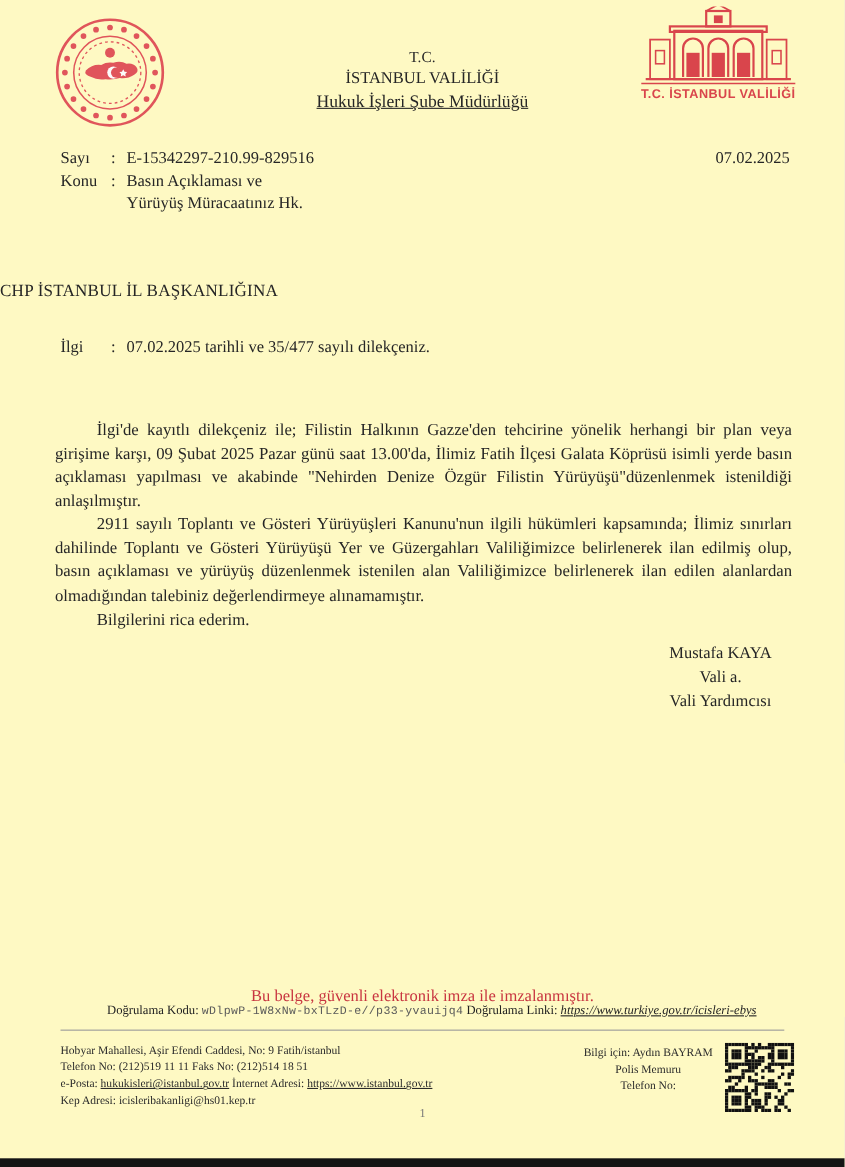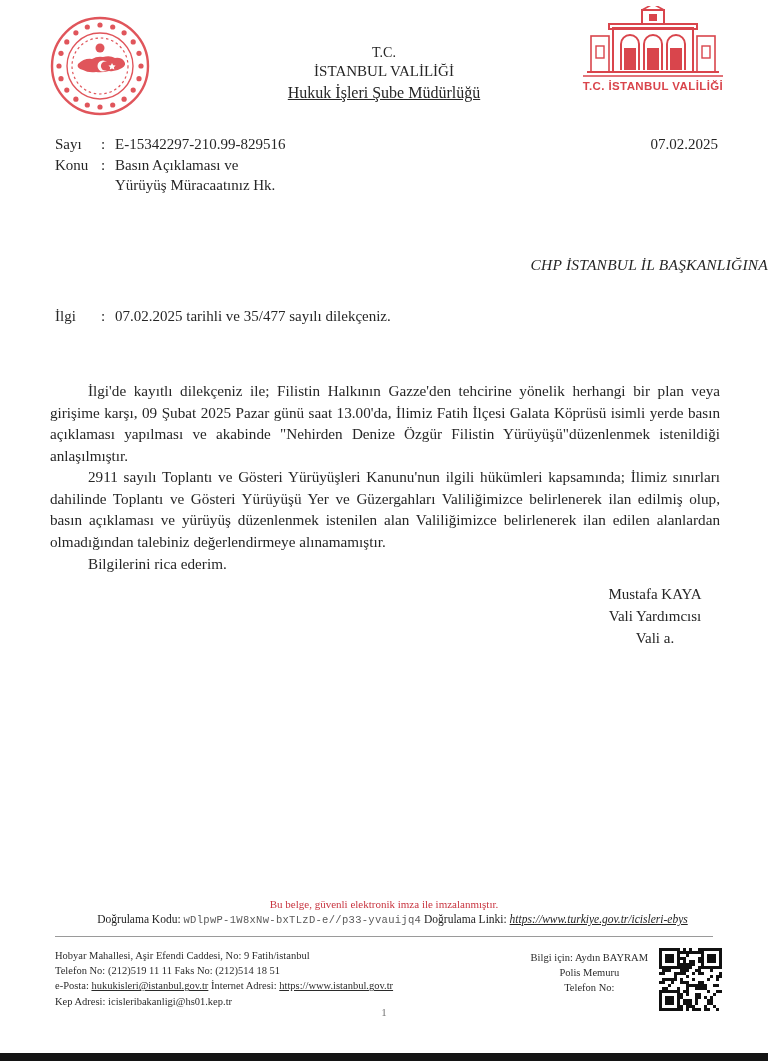--- a/index.html
+++ b/index.html
@@ -1,20 +1,20 @@
 <!DOCTYPE html>
 <html><head>
 <meta charset="utf-8">
 <style>
   * { margin:0; padding:0; box-sizing:border-box; }
   html,body { background:#e8e8e8; }
   body { font-family:"Liberation Serif","DejaVu Serif",serif; }
   .page {
     position:relative; width:768px; height:1061px; margin:0 auto;
-    background:#ffffff; color:#262626; overflow:hidden;
+    background:#fef9c3; color:#262626; overflow:hidden;
   }
   
   .seal-left { position:absolute; left:46px; top:12px; width:108px; height:108px; }
   .header-center {
     position:absolute; left:50%; top:44px; transform:translateX(-50%);
     width:320px; text-align:center; line-height:1.32;
   }
   .header-center .tc { font-size:14px; }
   .header-center .office { font-size:15px; }
   .header-center .dept { font-size:16px;text-decoration:underline; }
@@ -25,43 +25,43 @@
     letter-spacing:0.4px; font-family:"Liberation Sans",sans-serif; white-space:nowrap;
   }
   
   .meta {
     position:absolute; left:55px; top:134px; font-size:15px; line-height:1.38;
     display:grid; grid-template-columns:46px 14px auto;
   }
   .date { position:absolute; right:50px; top:136px; font-size:15px; }
   
   .recipient {
-    position:absolute; left:0; right:0; top:256px; text-align:right;
-    font-size:15.5px; letter-spacing:0.2px;font-style:italic;
+    position:absolute; left:0; right:0; top:256px; text-align:left;
+    font-size:15.5px; letter-spacing:0.2px;
   }
   .ilgi {
     position:absolute; left:55px; top:308px; font-size:15px;
     display:grid; grid-template-columns:46px 14px auto;
   }
   
   .body-text {
     position:absolute; left:50px; top:380px; width:670px;
     font-size:15.2px; line-height:1.42; text-align:justify;
   }
   .body-text p { text-indent:38px;font-family:Liberation Serif, serif; }
   .body-text .closing { text-align:left; }
   
   .signature {
     position:absolute; left:565px; top:584px; width:180px;
     text-align:center; font-size:15px; line-height:1.45;
   }
   
   .verify-notice {
     position:absolute; left:0; right:0; top:898px; text-align:center;
-    font-size:11px; color:#c83540;font-family:Liberation Serif, serif;
+    font-size:15px; color:#c83540;font-family:Liberation Serif, serif;
   }
   .verify-line {
     position:absolute; left:0; right:0; top:913px; text-align:center;
     font-size:11.5px; color:#222;margin-left:17px;
   }
   .verify-line .code {
     font-family:"Liberation Mono","DejaVu Sans Mono",monospace;
     font-size:10.5px; color:#5a5a5a; letter-spacing:0.3px;
   }
   .verify-line .vlink { font-style:italic; text-decoration:underline; color:#222; }
@@ -187,22 +187,22 @@
   </div>
 
   <div class="body-text">
     <p>İlgi'de kayıtlı dilekçeniz ile; Filistin Halkının Gazze'den tehcirine yönelik herhangi bir plan veya girişime karşı, 09 Şubat 2025 Pazar günü saat 13.00'da, İlimiz Fatih İlçesi Galata Köprüsü isimli yerde basın açıklaması yapılması ve akabinde "Nehirden Denize Özgür Filistin Yürüyüşü"düzenlenmek istenildiği anlaşılmıştır.</p>
     <p>2911 sayılı Toplantı ve Gösteri Yürüyüşleri Kanunu'nun ilgili hükümleri kapsamında; İlimiz sınırları dahilinde Toplantı ve Gösteri Yürüyüşü Yer ve Güzergahları Valiliğimizce belirlenerek ilan edilmiş olup, basın açıklaması ve yürüyüş düzenlenmek istenilen alan Valiliğimizce belirlenerek ilan edilen alanlardan olmadığından talebiniz değerlendirmeye alınamamıştır.</p>
     <p class="closing">Bilgilerini rica ederim.</p>
   </div>
 
   <div class="signature">
     <div>Mustafa KAYA</div>
+    <div>Vali a.</div>
     <div>Vali Yardımcısı</div>
-    <div>Vali a.</div>
   </div>
 
   <div class="verify-notice">Bu belge, güvenli elektronik imza ile imzalanmıştır.</div>
   <div class="verify-line">
     <span>Doğrulama Kodu:</span>
     <span class="code">wDlpwP-1W8xNw-bxTLzD-e//p33-yvauijq4</span>
     <span>Doğrulama Linki:</span>
     <span class="vlink">https://www.turkiye.gov.tr/icisleri-ebys</span>
   </div>
   <div class="rule"></div>

